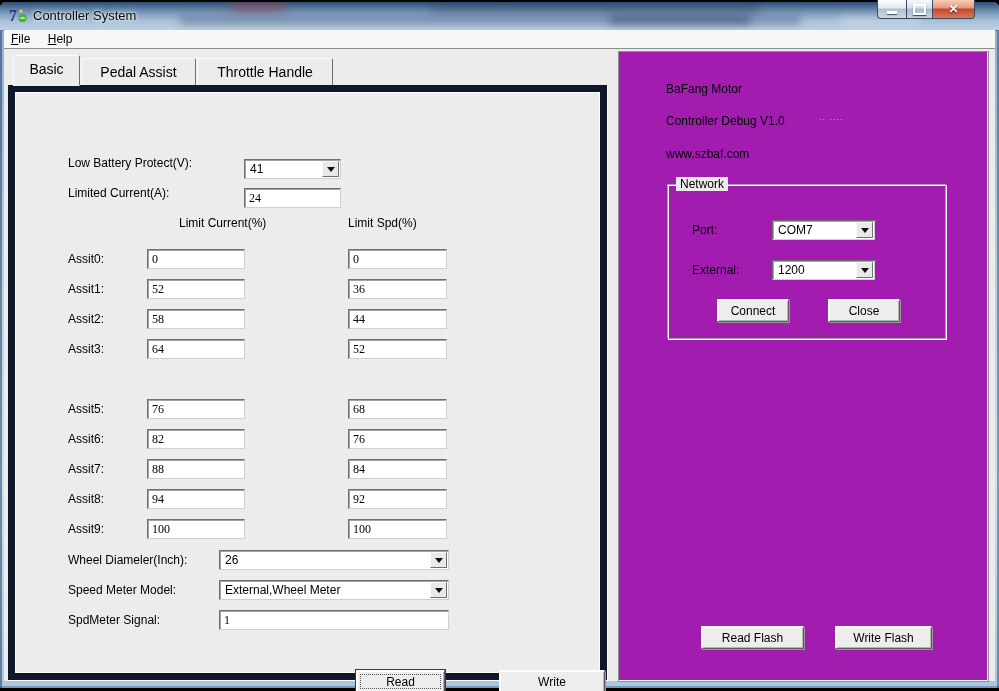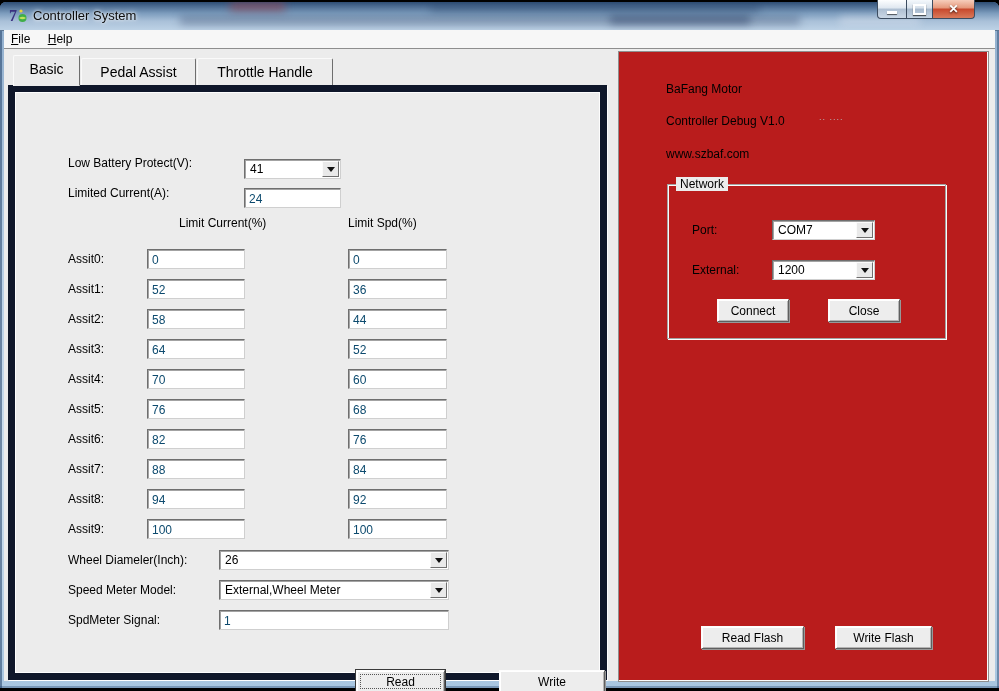--- a/index.html
+++ b/index.html
@@ -70,21 +70,21 @@
     box-shadow:inset 1px 1px 0 #fdfdfd, inset -1px -1px 0 #fdfdfd, 1px 1px 0 #fdfdfd;
     z-index:2;
   }
   
   .lbl{position:absolute;height:14px;white-space:nowrap;}
   .field{
     position:absolute;box-sizing:border-box;height:20px;background:#fff;
     border:1px solid;border-color:#6f6f6f #cfcfcf #cfcfcf #6f6f6f;
     box-shadow:inset 1px 1px 0 #a3a3a3;
     padding:1px 3px 0 4px;margin:0;
-    font-family:Liberation Sans, sans-serif;font-size:12px;color:#0c4a6e;
+    font-family:Liberation Serif, serif;font-size:12px;color:#000000;
   }
   .combo{
     position:absolute;box-sizing:border-box;height:20px;background:#fff;
     border:1px solid;border-color:#6f6f6f #cfcfcf #cfcfcf #6f6f6f;
     box-shadow:inset 1px 1px 0 #a3a3a3;
   }
   .combo .val{position:absolute;left:5px;top:2px;white-space:nowrap;}
   .combo .dd{
     position:absolute;right:1px;top:1px;bottom:1px;width:17px;background:#e9e9e9;
     border:1px solid;border-color:#fbfbfb #6f6f6f #6f6f6f #fbfbfb;
@@ -101,21 +101,21 @@
   .btn.default::after{content:"";position:absolute;inset:3px;border:1px dotted #555;}
   .group{
     position:absolute;box-sizing:border-box;
     border:1px solid #a3a3a3;border-radius:0;
     box-shadow:inset 1px 1px 0 #fcfcfc, 1px 1px 0 #fcfcfc;
   }
   .group .legend{position:absolute;top:-8px;left:8px;background:#ececec;padding:0 4px;height:14px;white-space:nowrap;}
   
   .right-panel{
     position:absolute;left:614px;top:2px;width:371px;height:631px;box-sizing:border-box;
-    background:#b91c1c;border:1px solid #8f8f8f;box-shadow:inset -1px -1px 0 #fbfbfb;
+    background:#a21caf;border:1px solid #8f8f8f;box-shadow:inset -1px -1px 0 #fbfbfb;
   }
   .brand{position:absolute;white-space:nowrap;}
   .artifact{position:absolute;color:#b4b4b4;font-size:9px;letter-spacing:1px;white-space:nowrap;}
   
   .arow{position:absolute;left:0;top:calc(157px + var(--i) * 30px);width:100%;height:22px;}
   .arow .lbl{left:53px;top:3px;}
   .arow .c1{left:132px;top:0;width:98px;}
   .arow .c2{left:333px;top:0;width:99px;}
 </style>
 </head>
@@ -192,25 +192,20 @@
       </div>
       <div class="arow" style="--i:2">
         <span class="lbl">Assit2:</span>
         <input class="field c1" value="58" style="">
         <input class="field c2" value="44" style="">
       </div>
       <div class="arow" style="--i:3">
         <span class="lbl">Assit3:</span>
         <input class="field c1" value="64" style="">
         <input class="field c2" value="52" style="">
-      </div>
-      <div class="arow" style="--i:4">
-        <span class="lbl">Assit4:</span>
-        <input class="field c1" value="70" style="">
-        <input class="field c2" value="60" style="">
       </div>
       <div class="arow" style="--i:5">
         <span class="lbl">Assit5:</span>
         <input class="field c1" value="76" style="">
         <input class="field c2" value="68" style="">
       </div>
       <div class="arow" style="--i:6">
         <span class="lbl">Assit6:</span>
         <input class="field c1" value="82" style="">
         <input class="field c2" value="76" style="">

